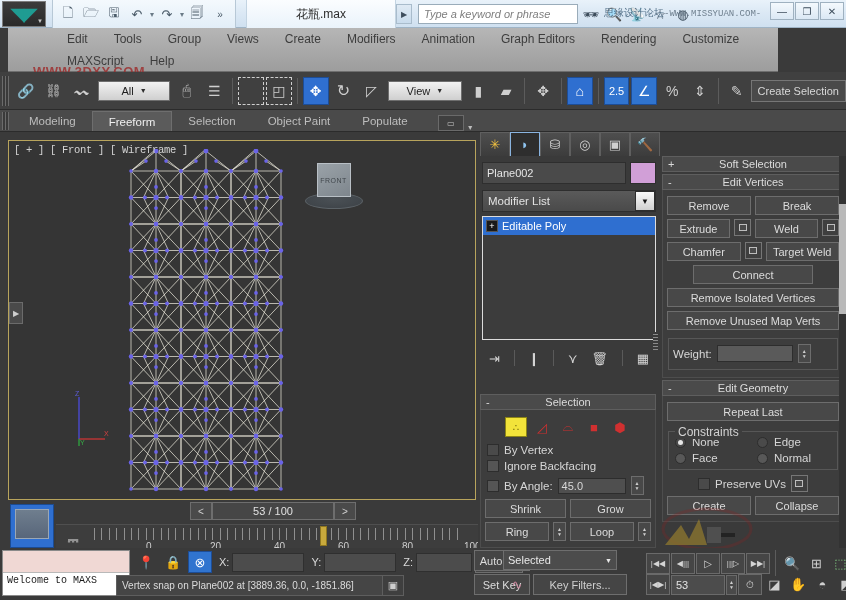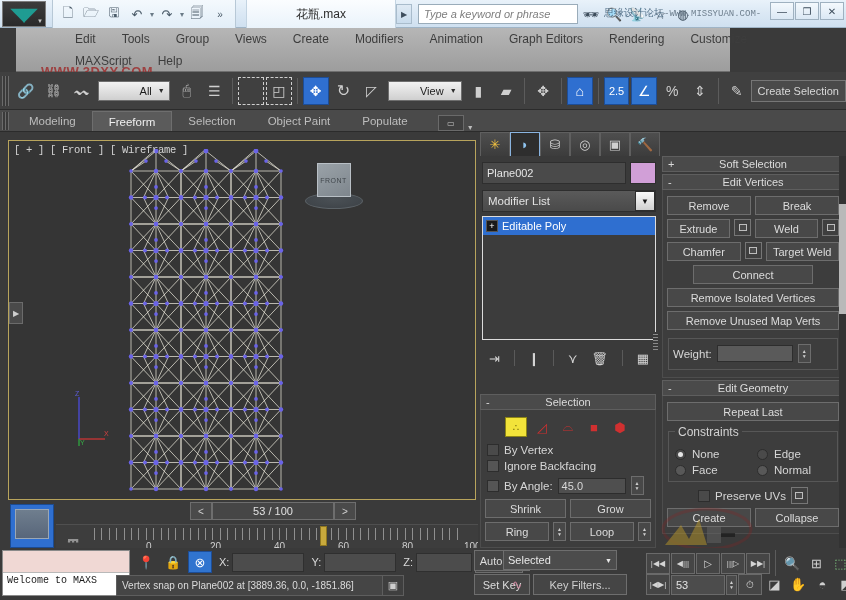--- a/index.html
+++ b/index.html
@@ -55,21 +55,21 @@
     justify-content:center; color:#3d4d5c; font-size:10px;}
   .wm-top{
     position:absolute; left:604px; top:6px; color:#5c6e7d; font-size:10px;
     letter-spacing:0px; white-space:nowrap; opacity:.85;
   }
   .wm-top .cn{ color:#3a5a74; }
   .wm-top .url{ font-family:"Liberation Mono",monospace; font-size:9px; }
 
   
   .menubar{
-    position:absolute; left:16px; top:28px; width:714px; height:44px;
+    position:absolute; left:8px; top:28px; width:770px; height:44px;
     background:linear-gradient(180deg,#b6b6b6 0%,#a8a8a8 55%,#9d9d9d 100%);
     border-bottom:1px solid #6e6e6e;
   }
   .menurow{ position:absolute; left:46px; top:0px; height:22px; display:flex; align-items:center;}
   .menurow2{ position:absolute; left:46px; top:22px; height:22px; display:flex; align-items:center;}
   .mi{ padding:0 13px; height:22px; line-height:22px; color:#3d3d3d; font-size:12px; white-space:nowrap;}
   .wm-menu{
     position:absolute; left:25px; top:36px; color:#9d2a2a; font-weight:bold;
     font-size:13px; font-family:"Liberation Sans",sans-serif; opacity:.8; letter-spacing:.5px;
   }
@@ -83,21 +83,21 @@
   .grip{ width:7px; height:30px; margin-right:3px;
     background:repeating-linear-gradient(90deg,#6b6b6b 0 1px,#3a3a3a 1px 3px);}
   .tbtn{ width:26px;height:28px; margin:0 1px; display:flex; align-items:center; justify-content:center;
          border:1px solid transparent; color:#cfcfcf; font-size:14px; position:relative;}
   .tbtn.on{ background:#2f6fd0; border:1px solid #1d4d96; color:#fff;}
   .tbtn.on2{ background:#3074cf; border:1px solid #1d4d96; color:#fff;}
   .tsep{ width:1px;height:26px;background:#5c5c5c; margin:0 4px;}
   .combo{
     height:20px; background:linear-gradient(180deg,#f2f2f2,#cfcfcf); border:1px solid #6e6e6e;
     color:#1c1c1c; font-size:11px; display:flex; align-items:center; padding:0 4px;
-    justify-content:flex-end; margin:0 3px;
+    justify-content:center; margin:0 3px;
   }
   .combo .cv{ white-space:nowrap; }
   .combo .ca{ font-size:7px; color:#2c2c2c; margin-left:6px;}
   .txtbtn{
     height:22px; background:#4a4a4a; border:1px solid #767676; color:#d8d8d8;
     font-size:11px; display:flex; align-items:center; padding:0 6px; white-space:nowrap;
   }
 
   
   .ribbon{
@@ -1136,21 +1136,21 @@
         <div class="rhead">
           <span class="sgn">-</span>
           <span>Edit Geometry</span>
         </div>
         <div class="rbody">
           <div class="btnrow">
             <div class="btn2">Repeat Last</div>
           </div>
           <div class="fieldset" style="margin-top:8px;">
             <div class="fslegend">Constraints</div>
-            <div style="display:flex;margin-top:12px;">
+            <div style="display:flex;">
               <div style="flex:1;">
                 <div class="radiorow">
                   <span class="rd sel"></span>
                   <span>None</span>
                 </div>
                 <div class="radiorow">
                   <span class="rd dim"></span>
                   <span>Face</span>
                 </div>
               </div>

